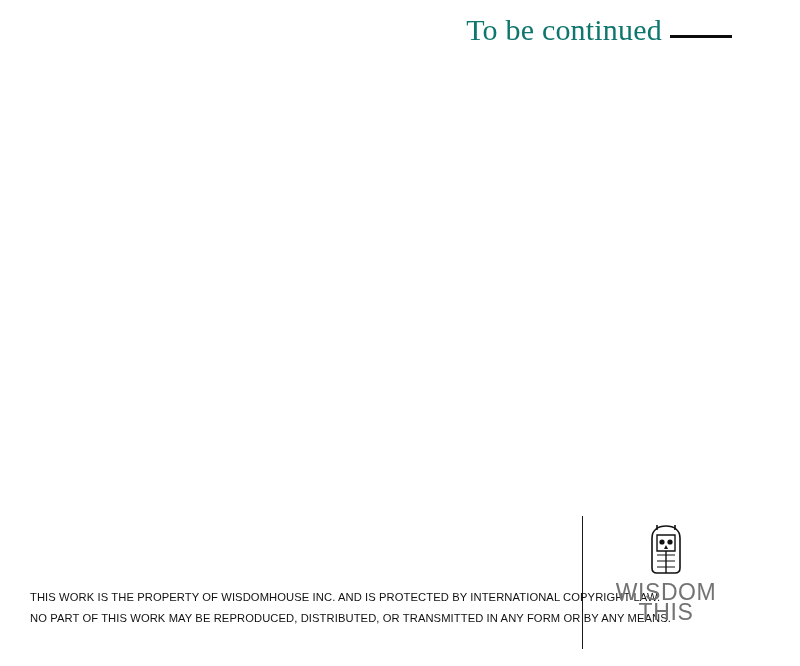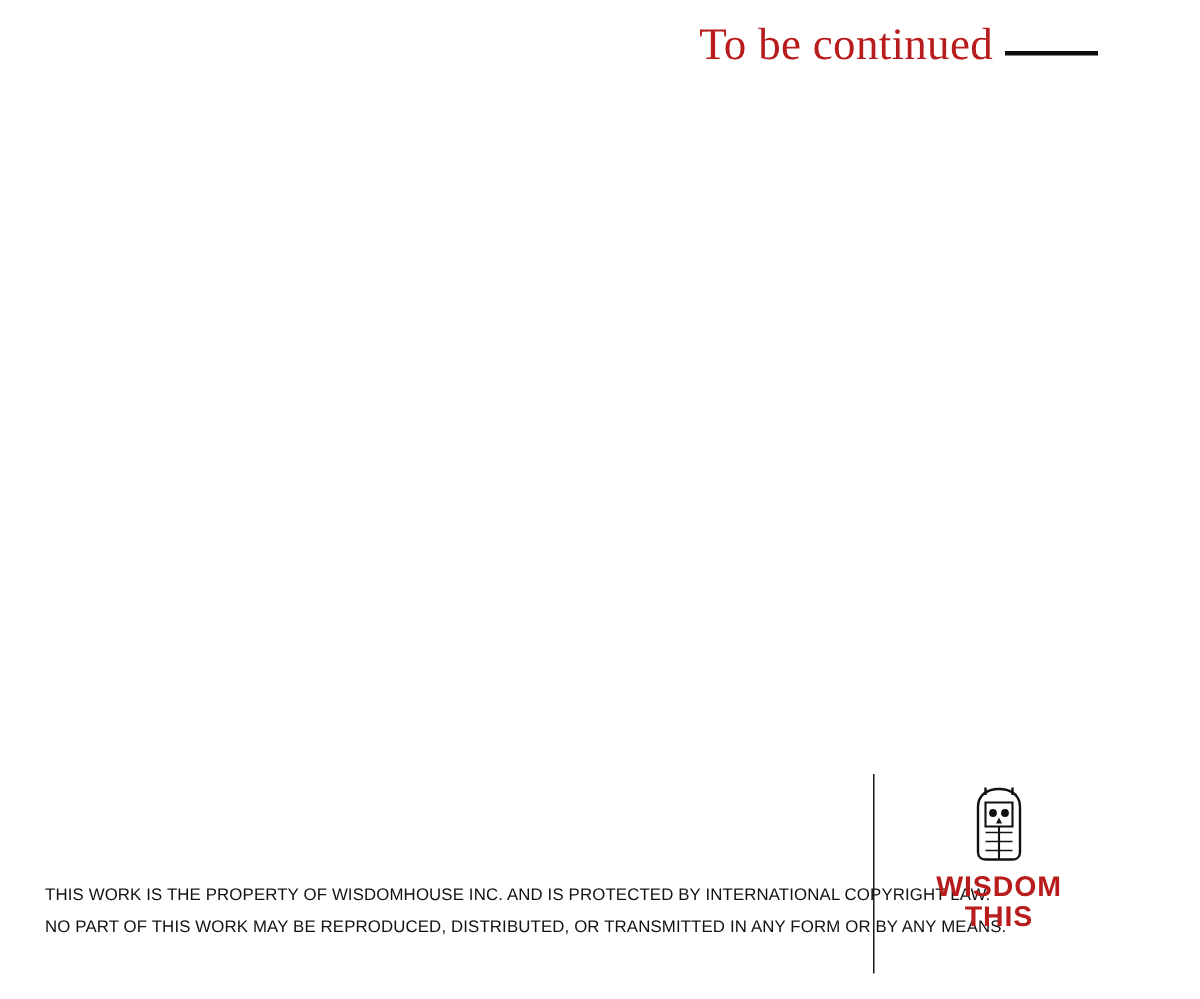--- a/index.html
+++ b/index.html
@@ -23,21 +23,21 @@
   }
 
   
   .headline {
     position: absolute;
     top: 12px;
     right: 68px;
     font-family: "Liberation Serif", serif;
     font-size: 30px;
     line-height: 1.2;
-    color: #b91c1c;
+    color: #0f766e;
     letter-spacing: 0.2px;
     white-space: nowrap;
   }
   .headline .blank {
     display: inline-block;
     width: 62px;
     border-bottom: 3px solid #0b0b0b;
     margin-left: 8px;
     vertical-align: 2px;
     height: 16px;
@@ -86,25 +86,25 @@
     text-align: center;
   }
   .logo-mark {
     width: 44px;
     height: 52px;
     margin: 0 auto 6px auto;
     display: block;
   }
   .logo-text {
     font-family: "Liberation Sans", sans-serif;
-    font-size: 19px;
-    font-weight: 700;
+    font-size: 23px;
+    font-weight: 400;
     line-height: 20px;
     letter-spacing: 0.6px;
-    color: #b91c1c;
+    color: #737373;
   }
   .logo-text .l2 { display: block; }
 </style>
 </head>
 <body>
 
 <div class="page">
 
   <div class="headline">
     <span>To be continued</span><span class="blank"></span>

